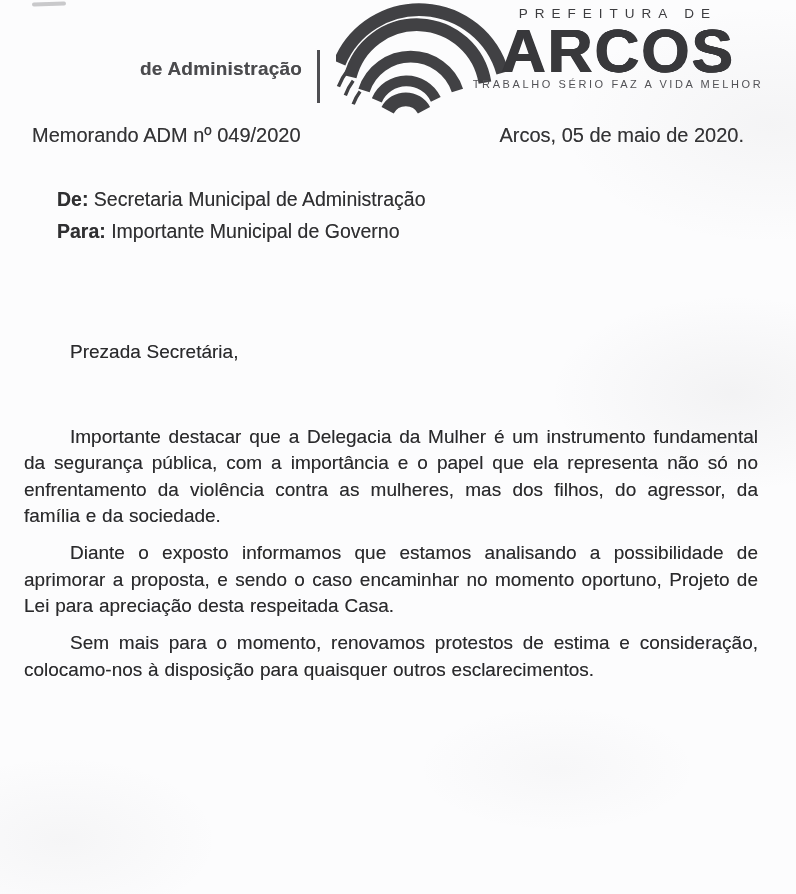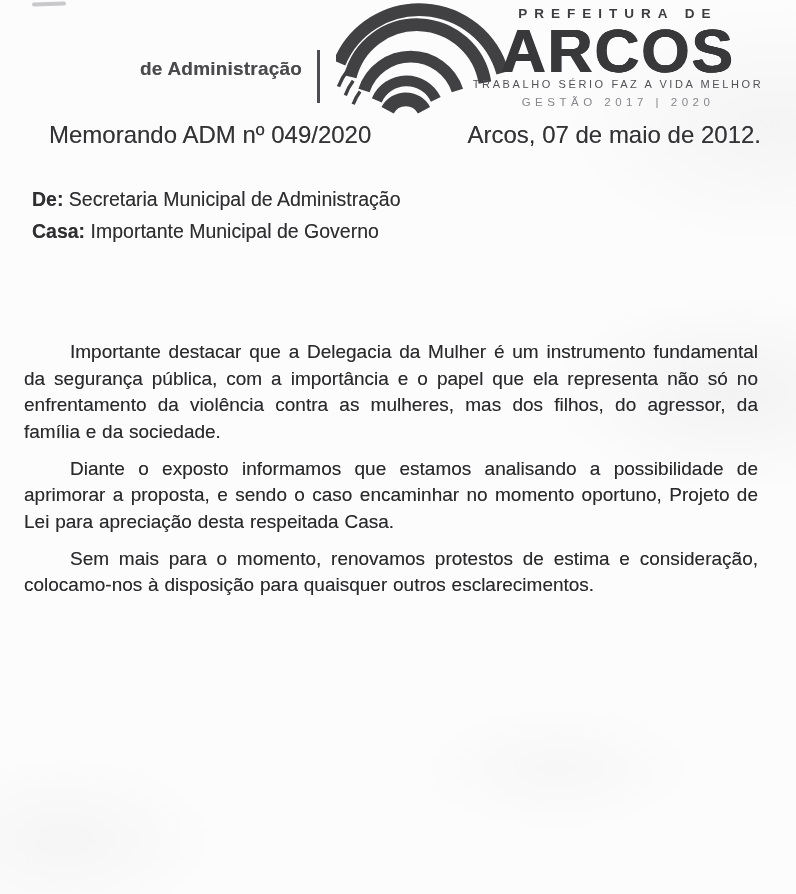--- a/index.html
+++ b/index.html
@@ -28,41 +28,41 @@
   }
   .lh-divider{
     position:absolute;left:317px;top:50px;width:3px;height:53px;
     background:#4e4e52;
   }
   .arcs{ position:absolute;left:336px;top:2px;width:175px;height:118px; }
   .logo-text{
     position:absolute;left:468px;top:6px;width:300px;text-align:center;
     color:#3d3d40;
   }
-  .lt-top{ font-size:13.5px;font-weight:bold;letter-spacing:7px;line-height:16px; }
+  .lt-top{ font-size:13.5px;font-weight:normal;letter-spacing:7px;line-height:16px; }
   .lt-name{
     font-size:62px;font-weight:bold;line-height:54px;letter-spacing:2px;
     margin-top:2px;color:#38383b;
     text-shadow:0.7px 0 0 currentColor,-0.7px 0 0 currentColor,0 0.4px 0 currentColor;
   }
   .lt-slogan{ font-size:11px;letter-spacing:2.6px;line-height:13px;color:#525256; }
   .lt-gestao{ font-size:11.5px;letter-spacing:4.5px;line-height:13px;margin-top:5px;color:#87878c; }
 
   
   .memo-row{
-    position:absolute;left:49px;top:123px;width:727px;
+    position:absolute;left:32px;top:123px;width:727px;
     display:flex;justify-content:space-between;
-    font-size:24px;line-height:24px;color:#333335;text-align:center;
+    font-size:20px;line-height:24px;color:#333335;text-align:center;
   }
   .memo-row .date{ margin-right:15px; }
 
   
   .meta{ position:absolute;left:32px;top:189px;font-size:19.5px;line-height:21px;color:#2f2f31; }
   .meta p{ margin:0 0 11px 0; }
-  .meta .lbl{ font-weight:bold; }
+  .meta .lbl{ font-weight:bold;margin-left:25px; }
 
   
   .body-text{
     position:absolute;left:24px;top:339px;width:734px;
     font-size:19px;line-height:26.5px;word-spacing:0.5px;color:#2a2a2c;
   }
   .salutation{ margin:0 0 58px 0;text-indent:46px;text-align:left; }
   .para{ margin:0 0 10.5px 0;text-indent:46px;text-align:justify; }
 
   .speck{ position:absolute;left:32px;top:2px;width:34px;height:4px;
@@ -94,33 +94,33 @@
           <path d="M 8 95 A 55 55 0 0 1 16 80" stroke-width="3.5"></path>
           <path d="M 16 104 A 50 50 0 0 1 23 91" stroke-width="3.5"></path>
         </g>
       </svg>
     </div>
 
     <div class="logo-text">
       <div class="lt-top">PREFEITURA DE</div>
       <div class="lt-name">ARCOS</div>
       <div class="lt-slogan">TRABALHO SÉRIO FAZ A VIDA MELHOR</div>
-      <div class="lt-gestao">GESTÃO 2017 | 2020</div>
     </div>
   </header>
 
   <div class="memo-row ink">
     <span>Memorando ADM nº 049/2020</span>
-    <span class="date">Arcos, 07 de maio de 2012.</span>
+    <span class="date">Arcos, 05 de maio de 2020.</span>
   </div>
 
   <div class="meta ink">
     <p><span class="lbl">De:</span> <span>Secretaria Municipal de Administração</span></p>
-    <p><span class="lbl">Casa:</span> <span>Importante Municipal de Governo</span></p>
+    <p><span class="lbl">Para:</span> <span>Importante Municipal de Governo</span></p>
   </div>
 
   <div class="body-text ink">
+    <p class="salutation">Prezada Secretária,</p>
     <p class="para">Importante destacar que a Delegacia da Mulher é um instrumento fundamental da segurança pública, com a importância e o papel que ela representa não só no enfrentamento da violência contra as mulheres, mas dos filhos, do agressor, da família e da sociedade.</p>
     <p class="para">Diante o exposto informamos que estamos analisando a possibilidade de aprimorar a proposta, e sendo o caso encaminhar no momento oportuno, Projeto de Lei para apreciação desta respeitada Casa.</p>
     <p class="para">Sem mais para o momento, renovamos protestos de estima e consideração, colocamo-nos à disposição para quaisquer outros esclarecimentos.</p>
   </div>
 
 </div>
 
 </body></html>

